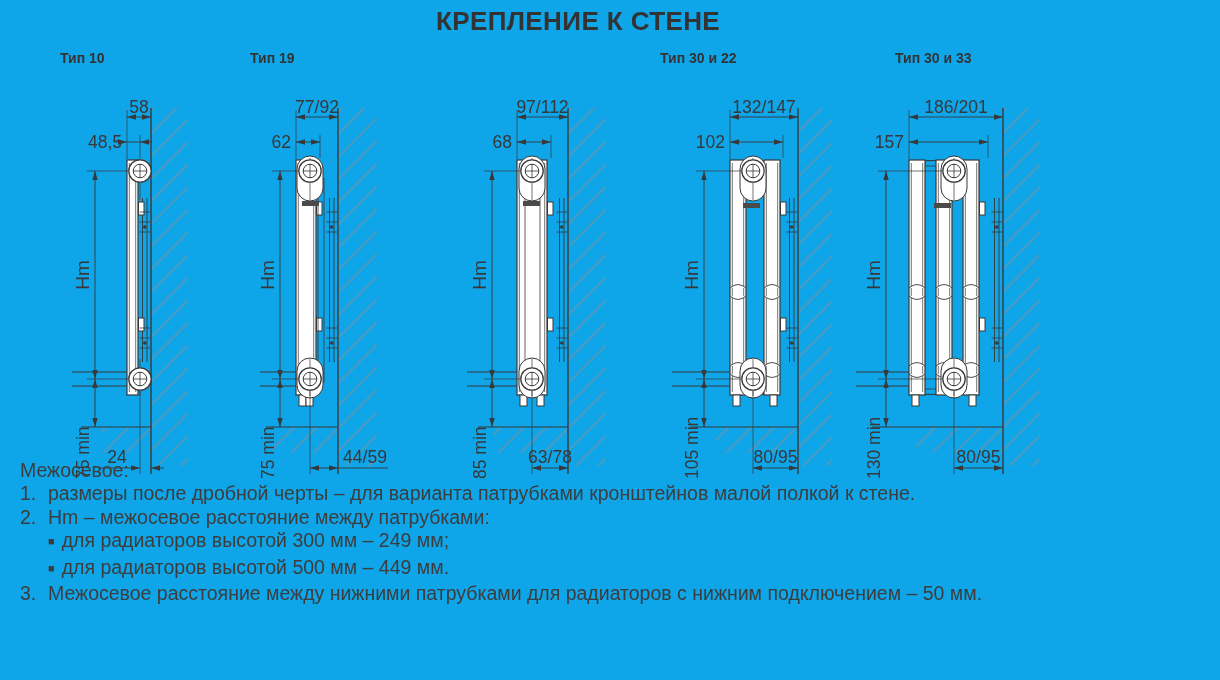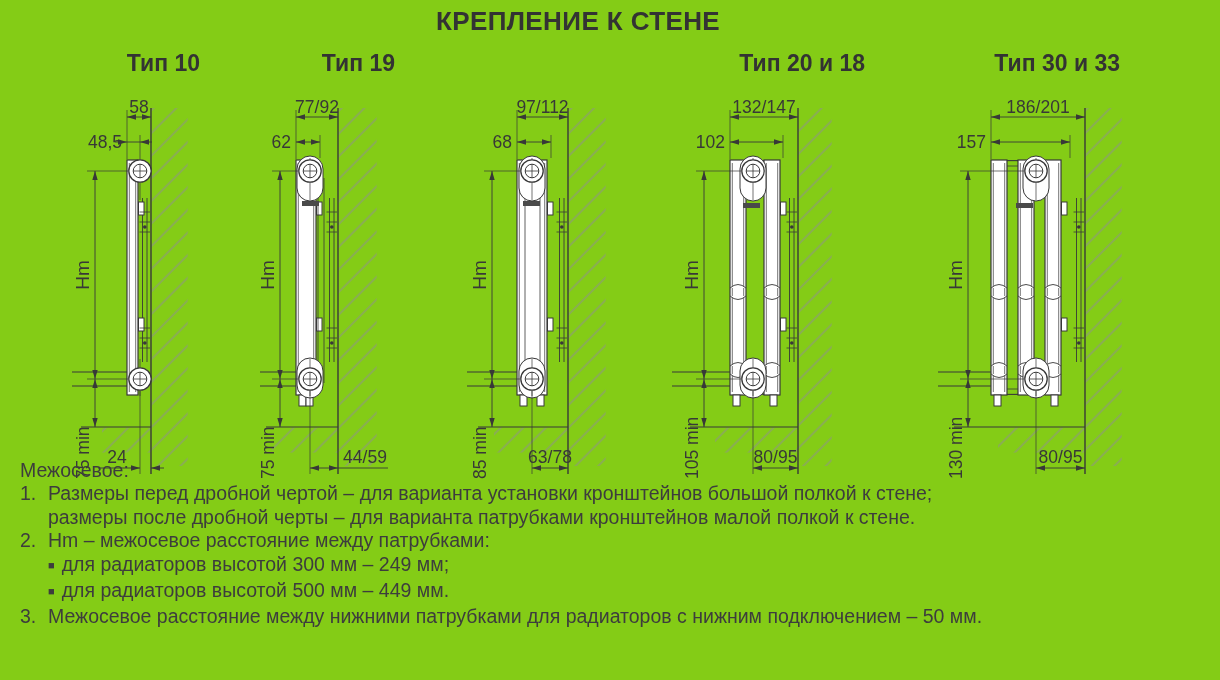--- a/index.html
+++ b/index.html
@@ -1,20 +1,20 @@
 <!DOCTYPE html>
 <html><head>
 <meta charset="utf-8">
 <style>
   html,body{margin:0;padding:0;background:#fff;}
-  .page{position:relative;width:1220px;height:680px;background:#84cc16;
+  .page{position:relative;width:1220px;height:680px;background:#0ea5e9;
         font-family:"Liberation Sans",sans-serif;color:#3d3d3d;overflow:hidden;}
   .title{position:absolute;top:6px;left:0;width:1156px;text-align:center;
          font-size:26px;font-weight:700;color:#333;letter-spacing:.4px;}
-  .fig-head{position:absolute;top:50px;text-align:right;font-size:23px;
+  .fig-head{position:absolute;top:50px;text-align:left;font-size:14px;
             font-weight:600;color:#333;}
   .fig{position:absolute;top:80px;height:380px;margin-top:20px;}
   .notes{position:absolute;left:20px;top:459px;width:1190px;
          font-size:19.5px;line-height:23.4px;color:#3d3d3d;}
   .nrow{display:flex;}
   .nnum{width:28px;flex:none;}
   .nbody{flex:1;}
   .nline{display:block;}
   .bullet{display:flex;align-items:baseline;}
   .sq{font-size:11px;margin-right:7px;flex:none;position:relative;top:-2px;}
@@ -30,21 +30,21 @@
       <pattern id="hatchp" width="16" height="16" patternUnits="userSpaceOnUse" patternTransform="rotate(45)">
         <line x1="8" y1="0" x2="8" y2="16" stroke="#8f8f8f" stroke-width="1"></line>
       </pattern>
     </defs>
   </svg>
 
   <div class="title">КРЕПЛЕНИЕ К СТЕНЕ</div>
 
   <div class="fig-head" id="fh0" style="left: 60px; width: 140px;">Тип 10</div>
   <div class="fig-head" id="fh1" style="left: 250px; width: 145px;">Тип 19</div>
-  <div class="fig-head" id="fh3" style="left: 660px; width: 205px;">Тип 20 и 18</div>
+  <div class="fig-head" id="fh3" style="left: 660px; width: 205px;">Тип 30 и 22</div>
   <div class="fig-head" id="fh4" style="left: 895px; width: 225px;">Тип 30 и 33</div>
 
   <div class="fig" id="fg0" style="left: 60px; width: 140px;"><svg width="140" height="380" viewBox="0 0 140 380">
         <rect x="91.7" y="8" width="36" height="358" fill="url(#hatchp)"></rect>
         <rect x="42" y="327.6" width="49" height="25" fill="url(#hatchp)"></rect>
         <line x1="91" y1="8" x2="91" y2="374" stroke="#383838" stroke-width="1.4"></line>
         <line x1="21" y1="327" x2="91" y2="327" stroke="#383838" stroke-width="1.2"></line>
         <line x1="82.5" y1="98" x2="82.5" y2="262" stroke="#383838" stroke-width="0.9"></line>
         <line x1="87" y1="98" x2="87" y2="262" stroke="#383838" stroke-width="0.9"></line>
         <rect x="78.5" y="102" width="5.5" height="13" fill="#fff" stroke="#383838" stroke-width="1"></rect>
@@ -303,21 +303,21 @@
         <text fill="#383838" font-size="19" text-anchor="middle" transform="translate(38,175) rotate(-90)">Hm</text>
         <line x1="44" y1="279" x2="44" y2="327" stroke="#383838" stroke-width="0.9"></line>
         <polygon points="44,279 41.3,288 46.7,288" fill="#383838"></polygon>
         <polygon points="44,327 41.3,318 46.7,318" fill="#383838"></polygon>
         <text fill="#383838" font-size="17.5" text-anchor="start" transform="translate(38,379) rotate(-90)">105 min</text>
         <line x1="93" y1="368" x2="138" y2="368" stroke="#383838" stroke-width="0.9"></line>
         <polygon points="93,368 102,365.3 102,370.7" fill="#383838"></polygon>
         <polygon points="138,368 129,365.3 129,370.7" fill="#383838"></polygon>
         <text fill="#383838" font-size="17.5" text-anchor="middle" x="115.5" y="363">80/95</text>
       </svg></div>
-  <div class="fig" id="fg4" style="left: 926px; width: 225px;"><svg width="225" height="380" viewBox="0 0 225 380">
+  <div class="fig" id="fg4" style="left: 844px; width: 225px;"><svg width="225" height="380" viewBox="0 0 225 380">
         <rect x="159.7" y="8" width="36" height="358" fill="url(#hatchp)"></rect>
         <rect x="72" y="327.6" width="87" height="25" fill="url(#hatchp)"></rect>
         <line x1="159" y1="8" x2="159" y2="374" stroke="#383838" stroke-width="1.4"></line>
         <line x1="28" y1="327" x2="159" y2="327" stroke="#383838" stroke-width="1.2"></line>
         <line x1="150.5" y1="98" x2="150.5" y2="262" stroke="#383838" stroke-width="0.9"></line>
         <line x1="155" y1="98" x2="155" y2="262" stroke="#383838" stroke-width="0.9"></line>
         <rect x="135.5" y="102" width="5.5" height="13" fill="#fff" stroke="#383838" stroke-width="1"></rect>
         <line x1="147.5" y1="112" x2="158" y2="112" stroke="#383838" stroke-width="0.8"></line>
         <line x1="147.5" y1="122" x2="158" y2="122" stroke="#383838" stroke-width="0.8"></line>
         <line x1="147.5" y1="132" x2="158" y2="132" stroke="#383838" stroke-width="0.8"></line>
@@ -400,21 +400,20 @@
         <text fill="#383838" font-size="17.5" text-anchor="middle" x="134.5" y="363">80/95</text>
       </svg></div>
 
   <div class="notes">
     <div class="nrow">
       <span class="nline">Межосевое:</span>
     </div>
     <div class="nrow">
       <span class="nnum">1.</span>
       <span class="nbody">
-        <span class="nline">Размеры перед дробной чертой – для варианта установки кронштейнов большой полкой к стене;</span>
         <span class="nline">размеры после дробной черты – для варианта патрубками кронштейнов малой полкой к стене.</span>
       </span>
     </div>
     <div class="nrow">
       <span class="nnum">2.</span>
       <span class="nbody">
         <span class="nline">Hm – межосевое расстояние между патрубками:</span>
         <span class="nline bullet">
           <span class="sq">■</span>
           <span>для радиаторов высотой 300 мм – 249 мм;</span>

